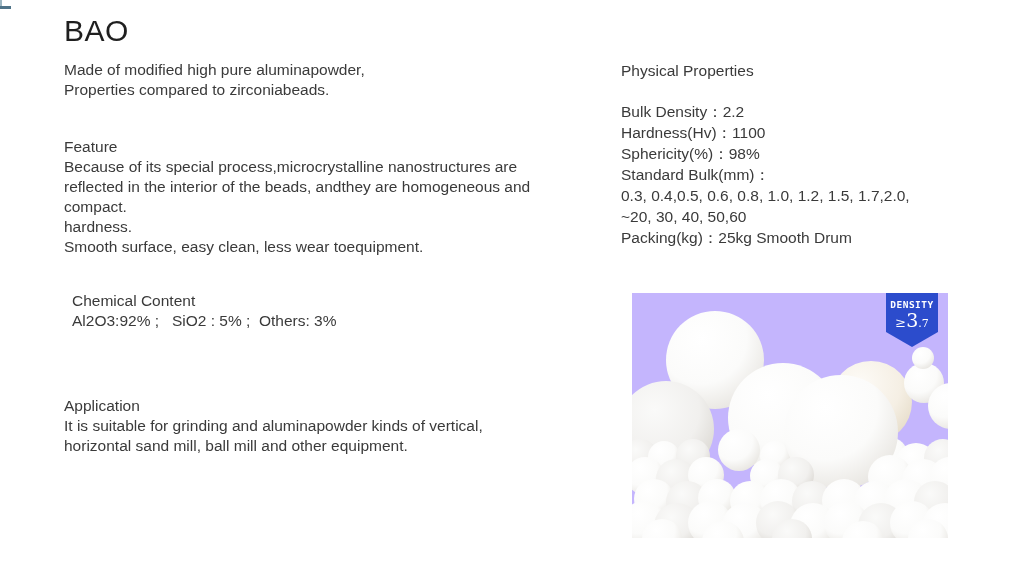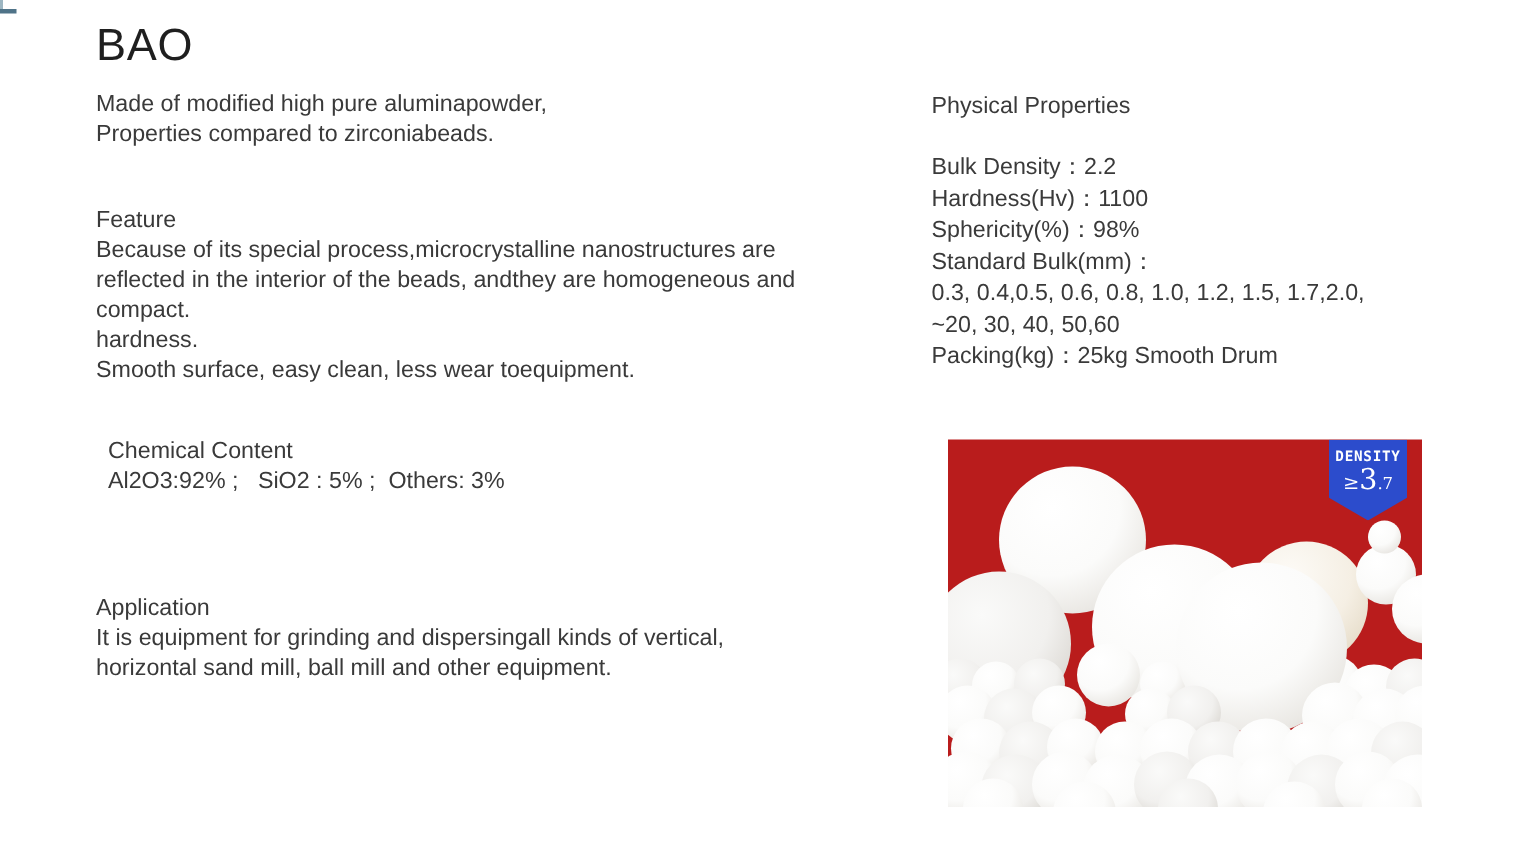--- a/index.html
+++ b/index.html
@@ -13,21 +13,21 @@
 
   .title{position:absolute;left:64px;top:14px;margin:0;font-size:30px;font-weight:400;
          color:#1f1f1f;letter-spacing:0.5px;}
 
   .tblock{position:absolute;font-size:15.5px;line-height:20px;color:#3a3a3a;}
   .tblock .line{white-space:pre-wrap;}
   .col-right .tblock{line-height:21px;}
 
   
   .photo{position:absolute;left:632px;top:293px;width:316px;height:245px;
-         background:#b91c1c;overflow:hidden;}
+         background:#c4b5fd;overflow:hidden;}
   .ball{position:absolute;border-radius:50%;}
   .ball-w{background:radial-gradient(circle at 36% 28%,#ffffff 0%,#fbfbfa 48%,#ebe9e5 75%,#d6d3cd 100%);}
   .ball-g{background:radial-gradient(circle at 38% 30%,#fafaf9 0%,#f1f0ee 50%,#dddad5 78%,#c8c5bf 100%);}
   .ball-b{background:radial-gradient(circle at 36% 28%,#fdfbf7 0%,#f5efe4 52%,#e8dfcd 78%,#d6cab4 100%);}
 
   .badge{position:absolute;right:10px;top:0;width:52px;height:54px;background:#2c4ccc;
          clip-path:polygon(0 0,100% 0,100% 72%,50% 100%,0 72%);
          color:#ffffff;text-align:center;z-index:50;}
   .badge-label{font-family:"DejaVu Sans Mono","Liberation Mono",monospace;
                font-size:9.5px;font-weight:bold;letter-spacing:0.5px;margin-top:6px;}
@@ -62,21 +62,21 @@
     <div class="line">Smooth surface, easy clean, less wear toequipment.</div>
   </div>
 
   <div class="tblock" style="left:72px;top:291px;">
     <div class="line">Chemical Content</div>
     <div class="line">Al2O3:92% ;   SiO2 : 5% ;  Others: 3%</div>
   </div>
 
   <div class="tblock" style="left:64px;top:348px;margin-top:48px;">
     <div class="line">Application</div>
-    <div class="line">It is equipment for grinding and dispersingall kinds of vertical,</div>
+    <div class="line">It is suitable for grinding and aluminapowder kinds of vertical,</div>
     <div class="line">horizontal sand mill, ball mill and other equipment.</div>
   </div>
 
 </div>
 
 <div class="col-right">
 
   <div class="tblock" style="left:621px;top:60px;">Physical Properties</div>
 
   <div class="tblock" style="left:621px;top:101px;">

